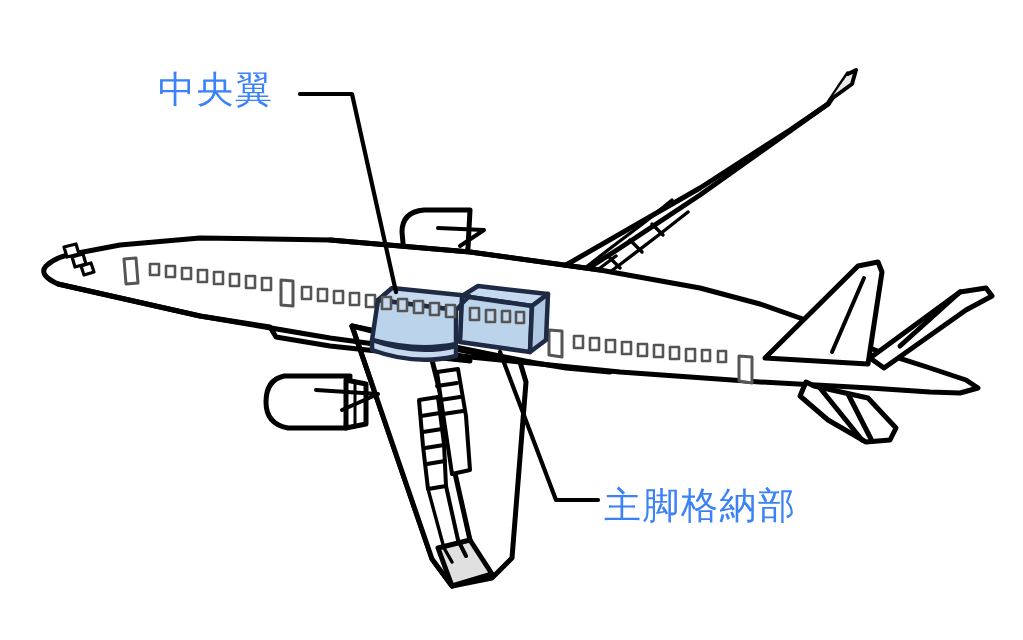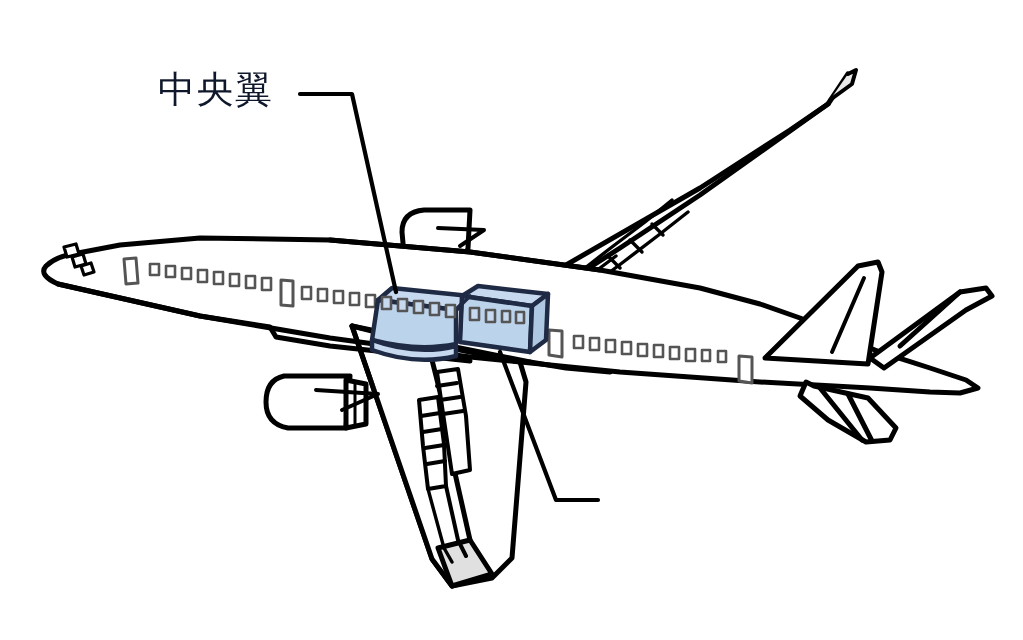--- a/index.html
+++ b/index.html
@@ -25,21 +25,21 @@
     position: absolute;
     left: 0;
     top: 0;
     width: 1023px;
     height: 640px;
     display: block;
   }
   .label-text {
     position: absolute;
     font-family: "DejaVu Sans", "Liberation Sans", sans-serif;
-    color: #0f172a;
+    color: #3b82f6;
     white-space: nowrap;
     letter-spacing: 0.04em;
     line-height: 1;
     user-select: none;
   }
   #label-center-wing {
     left: 158px;
     top: 71px;
     font-size: 37px;
   }
@@ -267,14 +267,15 @@
 
     <g fill="none" stroke="#000000" stroke-width="4.2" stroke-linecap="round" stroke-linejoin="round">
       <path d="M 300 94 L 352 94 L 396 292"></path>
       <path d="M 500 352 L 556 500 L 598 500"></path>
     </g>
 
   </svg>
 
   <div class="label-text" id="label-center-wing">中央翼</div>
 
+  <div class="label-text" id="label-gear-bay">主脚格納部</div>
 
 </div>
 
 </body></html>

